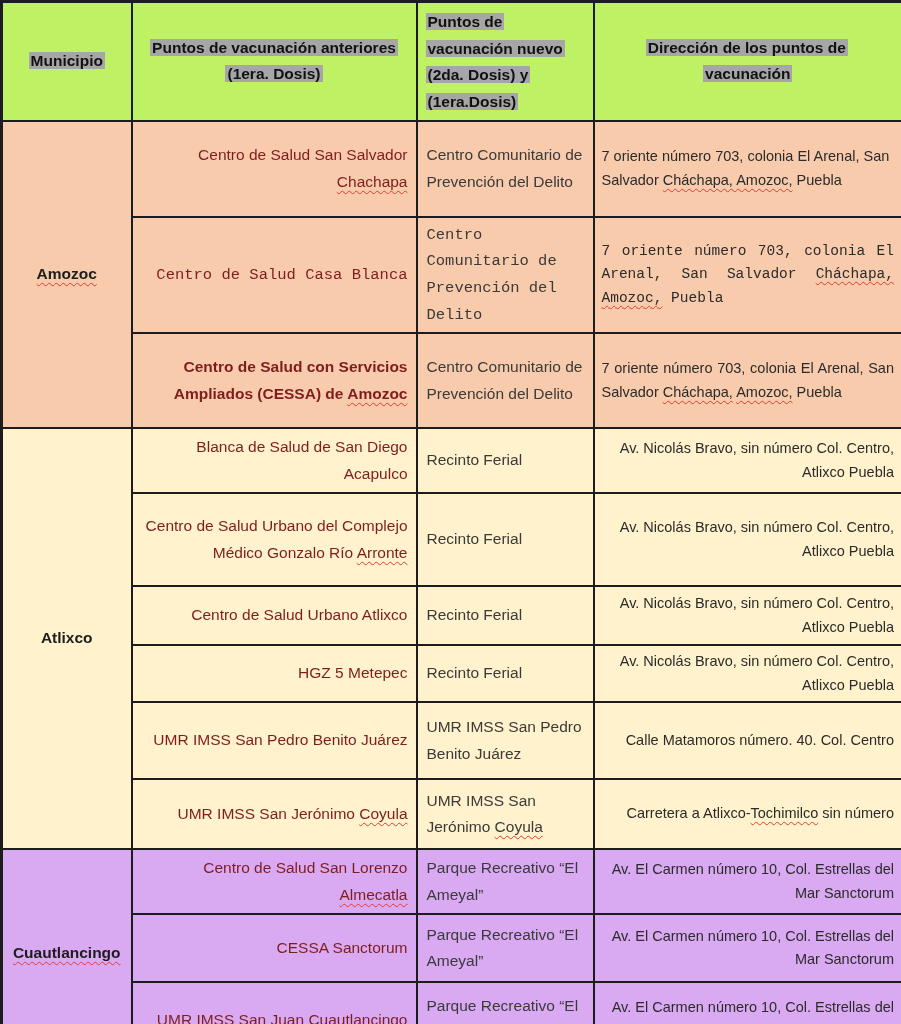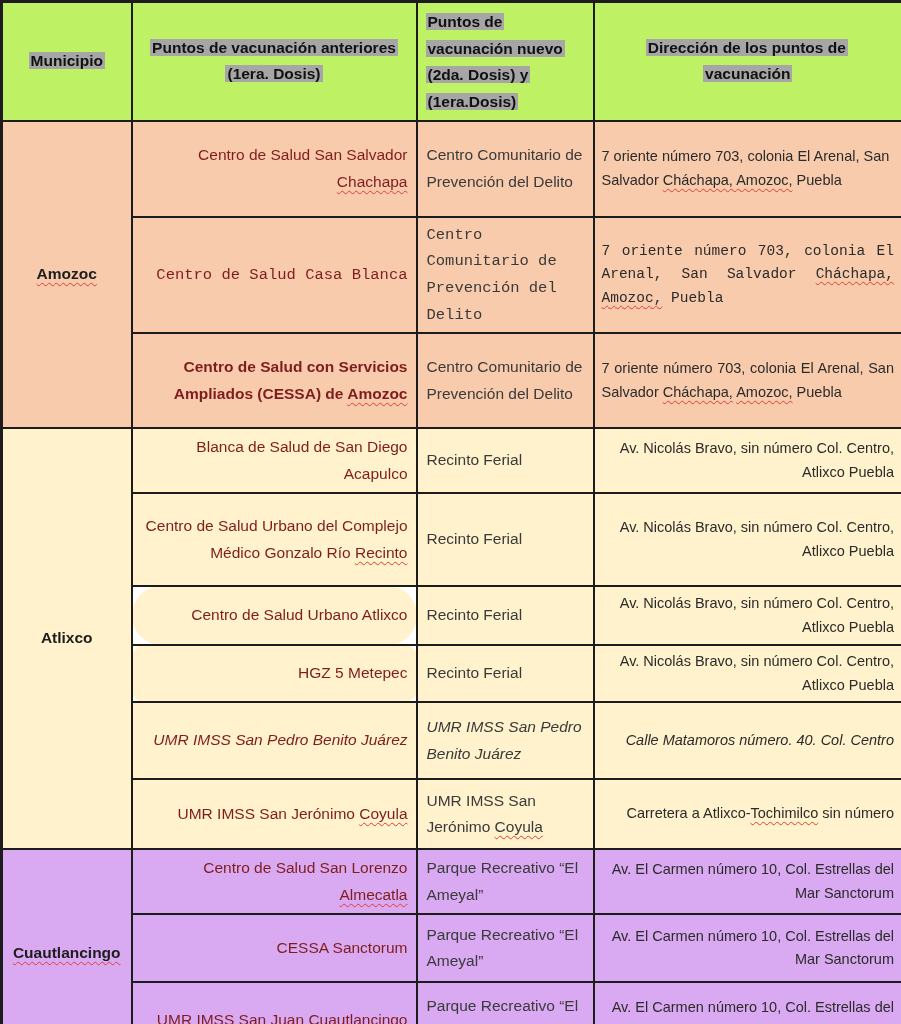--- a/index.html
+++ b/index.html
@@ -67,35 +67,35 @@
     <td class="dir dir-just" style="background-color: rgb(248, 203, 173);">7 oriente número 703, colonia El Arenal, San Salvador <span class="sq">Cháchapa,</span> <span class="sq">Amozoc,</span> Puebla</td>
   </tr>
 
   <tr style="height:65px;">
     <td class="mun" rowspan="6" style="background-color: rgb(255, 242, 204);">Atlixco</td>
     <td class="prev" style="background-color: rgb(255, 242, 204);">Blanca de Salud de San Diego Acapulco</td>
     <td class="newp" style="background-color: rgb(255, 242, 204);">Recinto Ferial</td>
     <td class="dir dir-center" style="background-color: rgb(255, 242, 204);">Av. Nicolás Bravo, sin número Col. Centro, Atlixco Puebla</td>
   </tr>
   <tr style="height:93px;">
-    <td class="prev" style="background-color: rgb(255, 242, 204);">Centro de Salud Urbano del Complejo Médico Gonzalo Río <span class="sq">Recinto</span></td>
+    <td class="prev" style="background-color: rgb(255, 242, 204);">Centro de Salud Urbano del Complejo Médico Gonzalo Río <span class="sq">Arronte</span></td>
     <td class="newp" style="background-color: rgb(255, 242, 204);">Recinto Ferial</td>
     <td class="dir dir-center" style="background-color: rgb(255, 242, 204);">Av. Nicolás Bravo, sin número Col. Centro, Atlixco Puebla</td>
   </tr>
   <tr style="height:59px;">
-    <td class="prev" style="background-color: rgb(255, 242, 204); border-radius: 29px;">Centro de Salud Urbano Atlixco</td>
+    <td class="prev" style="background-color: rgb(255, 242, 204);">Centro de Salud Urbano Atlixco</td>
     <td class="newp" style="background-color: rgb(255, 242, 204);">Recinto Ferial</td>
     <td class="dir dir-center" style="background-color: rgb(255, 242, 204);">Av. Nicolás Bravo, sin número Col. Centro, Atlixco Puebla</td>
   </tr>
   <tr style="height:56px;">
-    <td class="prev" style="background-color: rgb(255, 242, 204); border-radius: 12px;">HGZ 5 Metepec</td>
+    <td class="prev" style="background-color: rgb(255, 242, 204);">HGZ 5 Metepec</td>
     <td class="newp" style="background-color: rgb(255, 242, 204);">Recinto Ferial</td>
     <td class="dir dir-center" style="background-color: rgb(255, 242, 204);">Av. Nicolás Bravo, sin número Col. Centro, Atlixco Puebla</td>
   </tr>
-  <tr style="height:77px;font-style:italic;">
+  <tr style="height:77px;">
     <td class="prev" style="background-color: rgb(255, 242, 204);">UMR IMSS San Pedro Benito Juárez</td>
     <td class="newp" style="background-color: rgb(255, 242, 204);">UMR IMSS San Pedro Benito Juárez</td>
     <td class="dir dir-center" style="background-color: rgb(255, 242, 204);">Calle Matamoros número. 40. Col. Centro</td>
   </tr>
   <tr style="height:70px;">
     <td class="prev" style="background-color: rgb(255, 242, 204);">UMR IMSS San Jerónimo <span class="sq">Coyula</span></td>
     <td class="newp" style="background-color: rgb(255, 242, 204);">UMR IMSS San Jerónimo <span class="sq">Coyula</span></td>
     <td class="dir dir-center" style="background-color: rgb(255, 242, 204);">Carretera a Atlixco-<span class="sq">Tochimilco</span> sin número</td>
   </tr>
 

